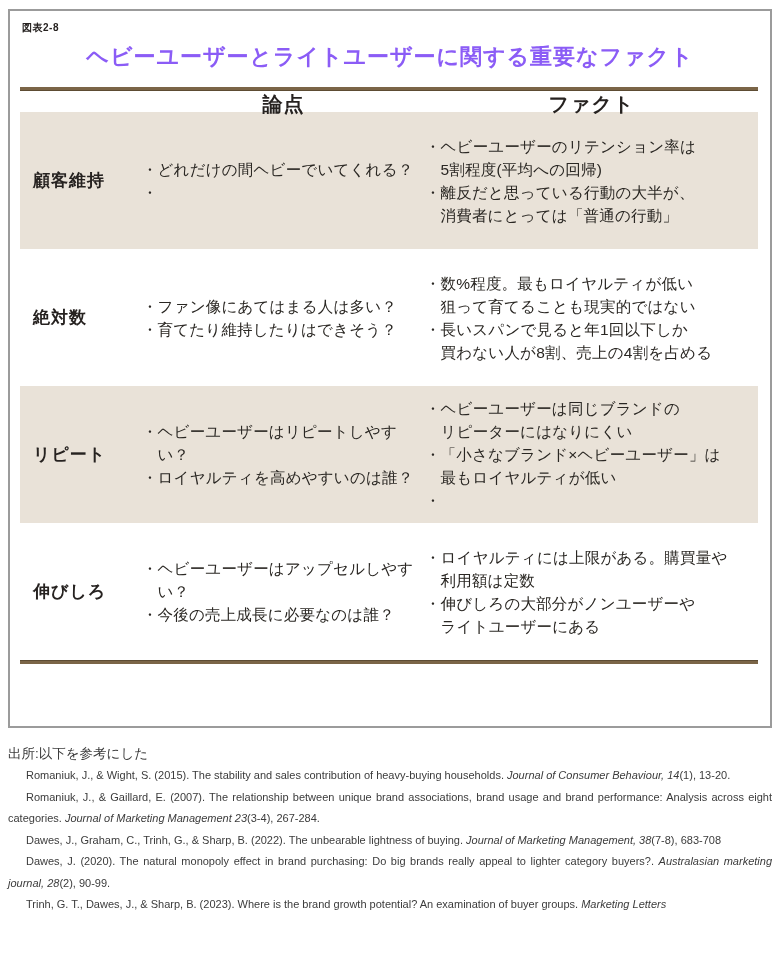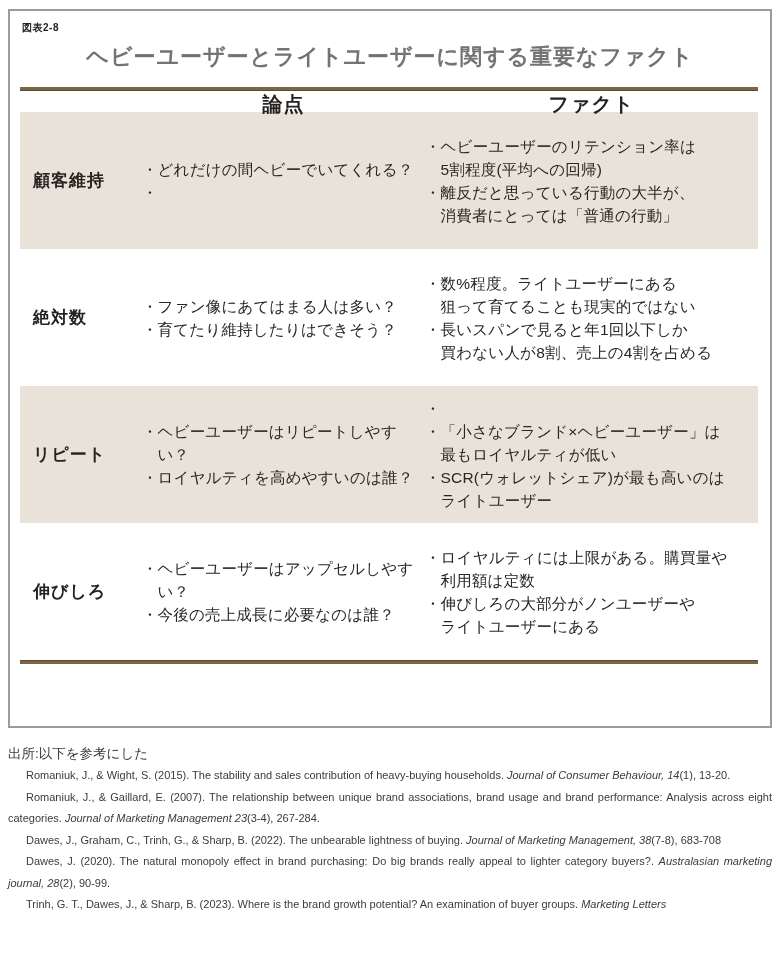--- a/index.html
+++ b/index.html
@@ -29,21 +29,21 @@
     font-weight: bold;
     letter-spacing: 0.5px;
     color: #262220;
   }
   .figure-title {
     margin: 7px 0 0 0;
     text-align: center;
     font-size: 22px;
     font-weight: bold;
     letter-spacing: 1px;
-    color: #737373;
+    color: #8b5cf6;
   }
 
   
   .facts-table { margin: 15px 12px 0 10px; }
   .rule {
     height: 4px;
     background: var(--accent, #7b6547);
     border-bottom: 1px solid #5d4c33;
     box-sizing: border-box;
   }
@@ -161,21 +161,21 @@
               <span class="txt">ファン像にあてはまる人は多い？</span>
             </div>
           <div class="bullet">
               <span class="dot">・</span>
               <span class="txt">育てたり維持したりはできそう？</span>
             </div>
         </div>
         <div class="cell-bullets facts-cell">
           <div class="bullet">
               <span class="dot">・</span>
-              <span class="txt">数%程度。ライトユーザーにある
+              <span class="txt">数%程度。最もロイヤルティが低い
 狙って育てることも現実的ではない</span>
             </div>
           <div class="bullet">
               <span class="dot">・</span>
               <span class="txt">長いスパンで見ると年1回以下しか
 買わない人が8割、売上の4割を占める</span>
             </div>
         </div>
       </div>
 
@@ -187,30 +187,30 @@
               <span class="txt">ヘビーユーザーはリピートしやすい？</span>
             </div>
           <div class="bullet">
               <span class="dot">・</span>
               <span class="txt">ロイヤルティを高めやすいのは誰？</span>
             </div>
         </div>
         <div class="cell-bullets facts-cell">
           <div class="bullet">
               <span class="dot">・</span>
+              <span class="txt">ヘビーユーザーは同じブランドの
+リピーターにはなりにくい</span>
             </div>
           <div class="bullet">
               <span class="dot">・</span>
               <span class="txt">「小さなブランド×ヘビーユーザー」は
 最もロイヤルティが低い</span>
             </div>
           <div class="bullet">
               <span class="dot">・</span>
-              <span class="txt">SCR(ウォレットシェア)が最も高いのは
-ライトユーザー</span>
             </div>
         </div>
       </div>
 
       <div class="grid-cols t-row">
         <div class="row-label">伸びしろ</div>
         <div class="cell-bullets">
           <div class="bullet">
               <span class="dot">・</span>
               <span class="txt">ヘビーユーザーはアップセルしやすい？</span>

